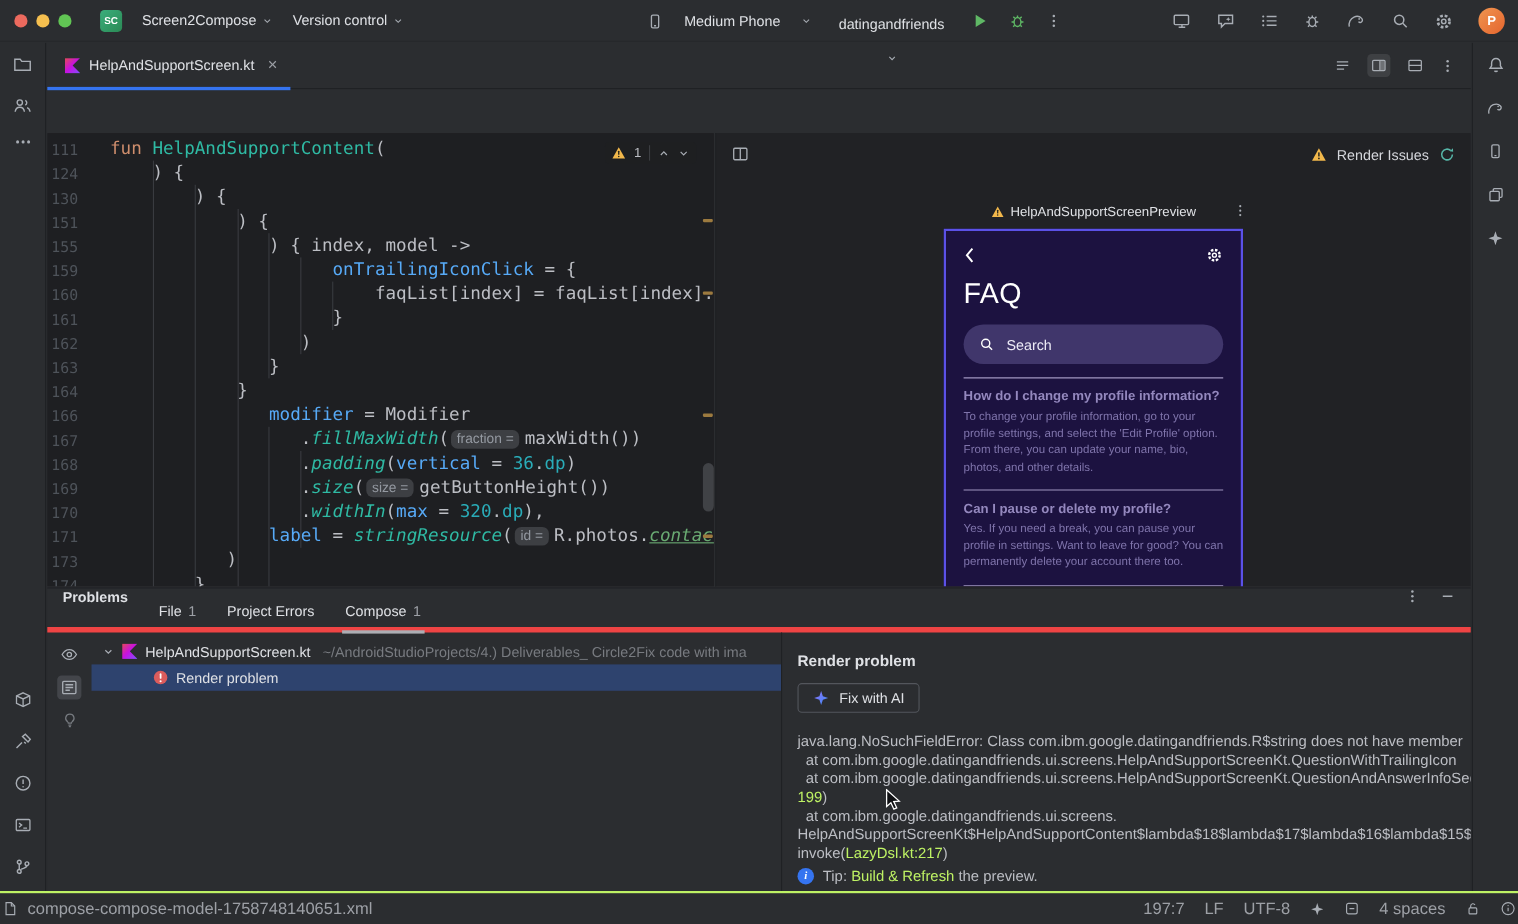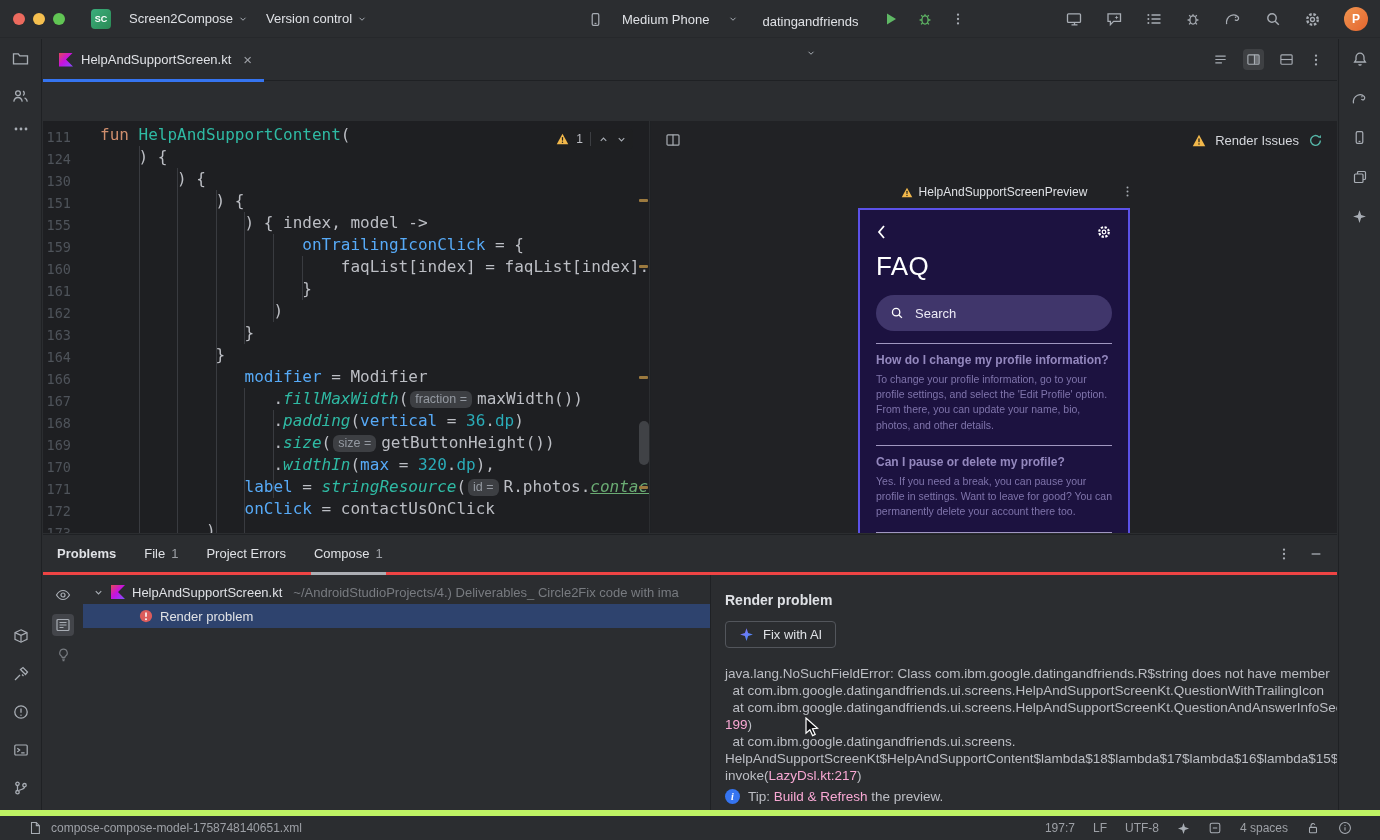--- a/index.html
+++ b/index.html
@@ -83,47 +83,47 @@
   .ph-search{margin-top:13px;height:36px;border-radius:18px;background:#40366B;display:flex;align-items:center;
              gap:11px;padding:0 14px;color:#ECEAF6;font-size:13px;}
   .faq-list{margin-top:12px;border-top:1px solid rgba(216,208,248,.7);}
   .faq-item{border-bottom:1px solid rgba(216,208,248,.7);padding:9px 0 12px;}
   .faq-q{font-size:12px;font-weight:600;color:#9488BE;}
   .faq-a{font-size:10.5px;line-height:1.45;color:#7F74AB;margin-top:5px;}
 
   
   .bpanel{position:absolute;left:0;right:0;bottom:0;height:276px;border-top:1px solid #1F2124;
           background:#2B2D30;box-sizing:border-box;}
-  .bp-tabs{height:40px;display:flex;align-items:center;padding:0 14px;gap:28px;border-bottom:3px solid #ef4444;box-sizing:border-box;}
+  .bp-tabs{height:40px;display:flex;align-items:flex-start;padding:0 14px;gap:28px;border-bottom:5px solid #ef4444;box-sizing:border-box;}
   .bp-title{font-weight:700;}
   .bp-tab{display:flex;gap:6px;align-items:center;height:40px;position:relative;color:#DFE1E5;}
   .bp-tab .cnt{color:#9DA0A6;}
   .bp-tab.active::after{content:"";position:absolute;bottom:-1px;left:-3px;right:-3px;height:3px;background:#ACAEB4;}
   .bp-actions{margin-left:auto;display:flex;gap:18px;align-items:center;}
   .bp-body{display:flex;height:235px;}
   .bp-toolcol{width:40px;display:flex;flex-direction:column;align-items:center;padding-top:12px;gap:11px;flex:none;}
   .toolbtn.active{background:#43454A;border-radius:4px;padding:3px;}
   .toolbtn.dim{opacity:.6;}
   .bp-tree{width:627px;padding-top:5px;overflow:hidden;flex:none;}
   .tree-row{height:24px;display:flex;align-items:center;gap:7px;padding-left:10px;white-space:nowrap;}
   .tree-path{color:#787B80;margin-left:4px;overflow:hidden;text-overflow:clip;}
   .tree-row.selected{background:#2E436E;padding-left:56px;}
   .bp-detail{flex:1;border-left:1px solid #1F2124;padding:17px 0 0 14px;overflow:hidden;}
   .rp-title{font-size:14px;font-weight:700;}
   .fix-btn{margin-top:13px;display:inline-flex;align-items:center;gap:9px;border:1px solid #53565C;
            border-radius:4px;padding:5px 13px;font-size:13px;color:#DFE1E5;background:transparent;}
   .trace{margin-top:17px;font-size:13.5px;line-height:17px;color:#BCBEC4;white-space:pre;}
-  .trace-link{color:#f9a8d4;}
+  .trace-link{color:#bef264;}
   .tip{margin-top:5px;display:flex;align-items:center;gap:8px;font-size:13.5px;color:#BCBEC4;}
   .tip-ic{width:15px;height:15px;border-radius:50%;background:#3574F0;color:#fff;font-size:10px;font-weight:700;
           display:flex;align-items:center;justify-content:center;font-family:"Liberation Serif",serif;font-style:italic;flex:none;}
 
   
-  .statusbar{position:absolute;left:0;right:0;bottom:0;height:30px;border-top:6px solid #bef264;display:flex;
-             align-items:center;padding:0 28px;color:#9DA0A6;font-size:12px;background:#2B2D30;box-sizing:border-box;}
+  .statusbar{position:absolute;left:0;right:0;bottom:0;height:30px;border-top:2px solid #bef264;display:flex;
+             align-items:center;padding:0 2px;color:#9DA0A6;font-size:15px;background:#2B2D30;box-sizing:border-box;}
   .sb-left{display:flex;align-items:center;gap:9px;}
   .sb-right{margin-left:auto;display:flex;align-items:center;gap:18px;}
 
   .kotlin-ic{width:14px;height:14px;background:linear-gradient(135deg,#E44857,#C711E1 48%,#7F52FF);
              clip-path:polygon(0 0,100% 0,50% 50%,100% 100%,0 100%);flex:none;}
   .cursor{position:absolute;left:805px;top:717px;z-index:60;pointer-events:none;}
 </style>
 </head>
 <body>
 
@@ -403,21 +403,20 @@
             <div class="code-line"><span class="line-num">161</span><span class="line-code"><span class="tk-t">                     }</span></span></div>
             <div class="code-line"><span class="line-num">162</span><span class="line-code"><span class="tk-t">                  )</span></span></div>
             <div class="code-line"><span class="line-num">163</span><span class="line-code"><span class="tk-t">               }</span></span></div>
             <div class="code-line"><span class="line-num">164</span><span class="line-code"><span class="tk-t">            }</span></span></div>
             <div class="code-line"><span class="line-num">166</span><span class="line-code"><span class="tk-t">               </span><span class="tk-arg">modifier</span><span class="tk-t"> = Modifier</span></span></div>
             <div class="code-line"><span class="line-num">167</span><span class="line-code"><span class="tk-t">                  .</span><span class="tk-ext">fillMaxWidth</span><span class="tk-t">(</span><span class="tk-hint">fraction =</span><span class="tk-t">maxWidth())</span></span></div>
             <div class="code-line"><span class="line-num">168</span><span class="line-code"><span class="tk-t">                  .</span><span class="tk-ext">padding</span><span class="tk-t">(</span><span class="tk-arg">vertical</span><span class="tk-t"> = </span><span class="tk-num">36</span><span class="tk-t">.</span><span class="tk-num">dp</span><span class="tk-t">)</span></span></div>
             <div class="code-line"><span class="line-num">169</span><span class="line-code"><span class="tk-t">                  .</span><span class="tk-ext">size</span><span class="tk-t">(</span><span class="tk-hint">size =</span><span class="tk-t">getButtonHeight())</span></span></div>
             <div class="code-line"><span class="line-num">170</span><span class="line-code"><span class="tk-t">                  .</span><span class="tk-ext">widthIn</span><span class="tk-t">(</span><span class="tk-arg">max</span><span class="tk-t"> = </span><span class="tk-num">320</span><span class="tk-t">.</span><span class="tk-num">dp</span><span class="tk-t">),</span></span></div>
             <div class="code-line"><span class="line-num">171</span><span class="line-code"><span class="tk-t">               </span><span class="tk-arg">label</span><span class="tk-t"> = </span><span class="tk-ext">stringResource</span><span class="tk-t">(</span><span class="tk-hint">id =</span><span class="tk-t">R.photos.</span><span class="tk-res">contact_us</span></span></div>
-            <div class="code-line"><span class="line-num">172</span><span class="line-code"><span class="tk-t">               </span><span class="tk-arg">onClick</span><span class="tk-t"> = contactUsOnClick</span></span></div>
             <div class="code-line"><span class="line-num">173</span><span class="line-code"><span class="tk-t">           )</span></span></div>
             <div class="code-line"><span class="line-num">174</span><span class="line-code"><span class="tk-t">        }</span></span></div>
           </div>
       </div>
       <div class="inspect">
         <span class="ic">
             <svg width="13" height="12" viewBox="0 0 16 15">
               <path d="M8 1 15.2 14H.8z" fill="#F2B84B"></path>
               <rect x="7.25" y="5" width="1.5" height="4.6" rx=".7" fill="#20201B"></rect>
               <circle cx="8" cy="11.6" r=".9" fill="#20201B"></circle>

